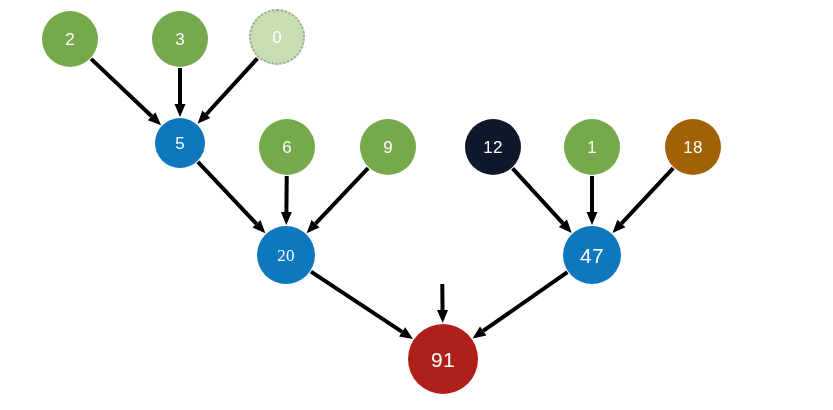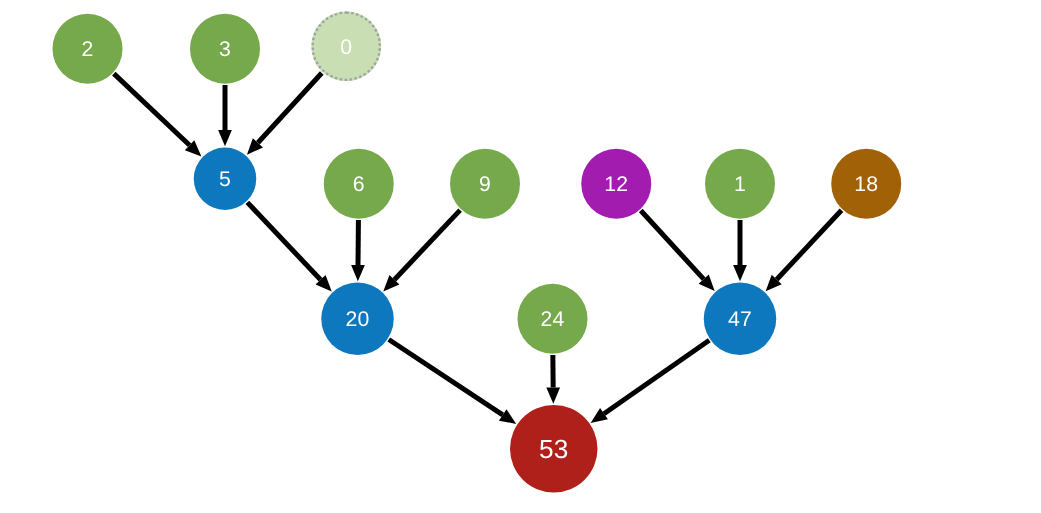--- a/index.html
+++ b/index.html
@@ -114,35 +114,32 @@
       </div>
       <div class="node" style="left: 155px; top: 118px; width: 50px; height: 50px; background: rgb(14, 120, 190); font-size: 17px; color: rgb(255, 255, 255);">
         <span class="node-label">5</span>
       </div>
       <div class="node" style="left: 259px; top: 119px; width: 56px; height: 56px; background: rgb(118, 168, 76); font-size: 17px; color: rgb(255, 255, 255);">
         <span class="node-label">6</span>
       </div>
       <div class="node" style="left: 360px; top: 119px; width: 56px; height: 56px; background: rgb(118, 168, 76); font-size: 17px; color: rgb(255, 255, 255);">
         <span class="node-label">9</span>
       </div>
-      <div class="node" style="left: 465px; top: 119px; width: 56px; height: 56px; background: #a21caf; font-size: 17px; color: rgb(255, 255, 255);">
+      <div class="node" style="left: 465px; top: 119px; width: 56px; height: 56px; background: #0f172a; font-size: 17px; color: rgb(255, 255, 255);">
         <span class="node-label">12</span>
       </div>
       <div class="node" style="left: 564px; top: 119px; width: 56px; height: 56px; background: rgb(118, 168, 76); font-size: 17px; color: rgb(255, 255, 255);">
         <span class="node-label">1</span>
       </div>
       <div class="node" style="left: 665px; top: 119px; width: 56px; height: 56px; background: #a16207; font-size: 17px; color: rgb(255, 255, 255);">
         <span class="node-label">18</span>
       </div>
-      <div class="node" style="left: 257px; top: 226px; width: 58px; height: 58px; background: rgb(14, 120, 190); font-size: 17px; color: rgb(255, 255, 255);">
+      <div class="node" style="left: 257px; top: 226px; width: 58px; height: 58px; background: rgb(14, 120, 190); font-size: 17px; color: rgb(255, 255, 255); font-family: Liberation Serif, serif;">
         <span class="node-label">20</span>
       </div>
-      <div class="node" style="left: 414px; top: 227px; width: 56px; height: 56px; background: rgb(118, 168, 76); font-size: 17px; color: rgb(255, 255, 255);">
-        <span class="node-label">24</span>
-      </div>
-      <div class="node" style="left: 563px; top: 226px; width: 58px; height: 58px; background: rgb(14, 120, 190); font-size: 17px; color: rgb(255, 255, 255); justify-content: center;">
+      <div class="node" style="left: 563px; top: 226px; width: 58px; height: 58px; background: rgb(14, 120, 190); font-size: 21px; color: rgb(255, 255, 255); justify-content: center;">
         <span class="node-label">47</span>
       </div>
       <div class="node" style="left: 408px; top: 324px; width: 70px; height: 70px; background: rgb(176, 32, 27); font-size: 21px; color: rgb(255, 255, 255);">
-        <span class="node-label">53</span>
+        <span class="node-label">91</span>
       </div>
     </div>
 </div>
 
 </body></html>

